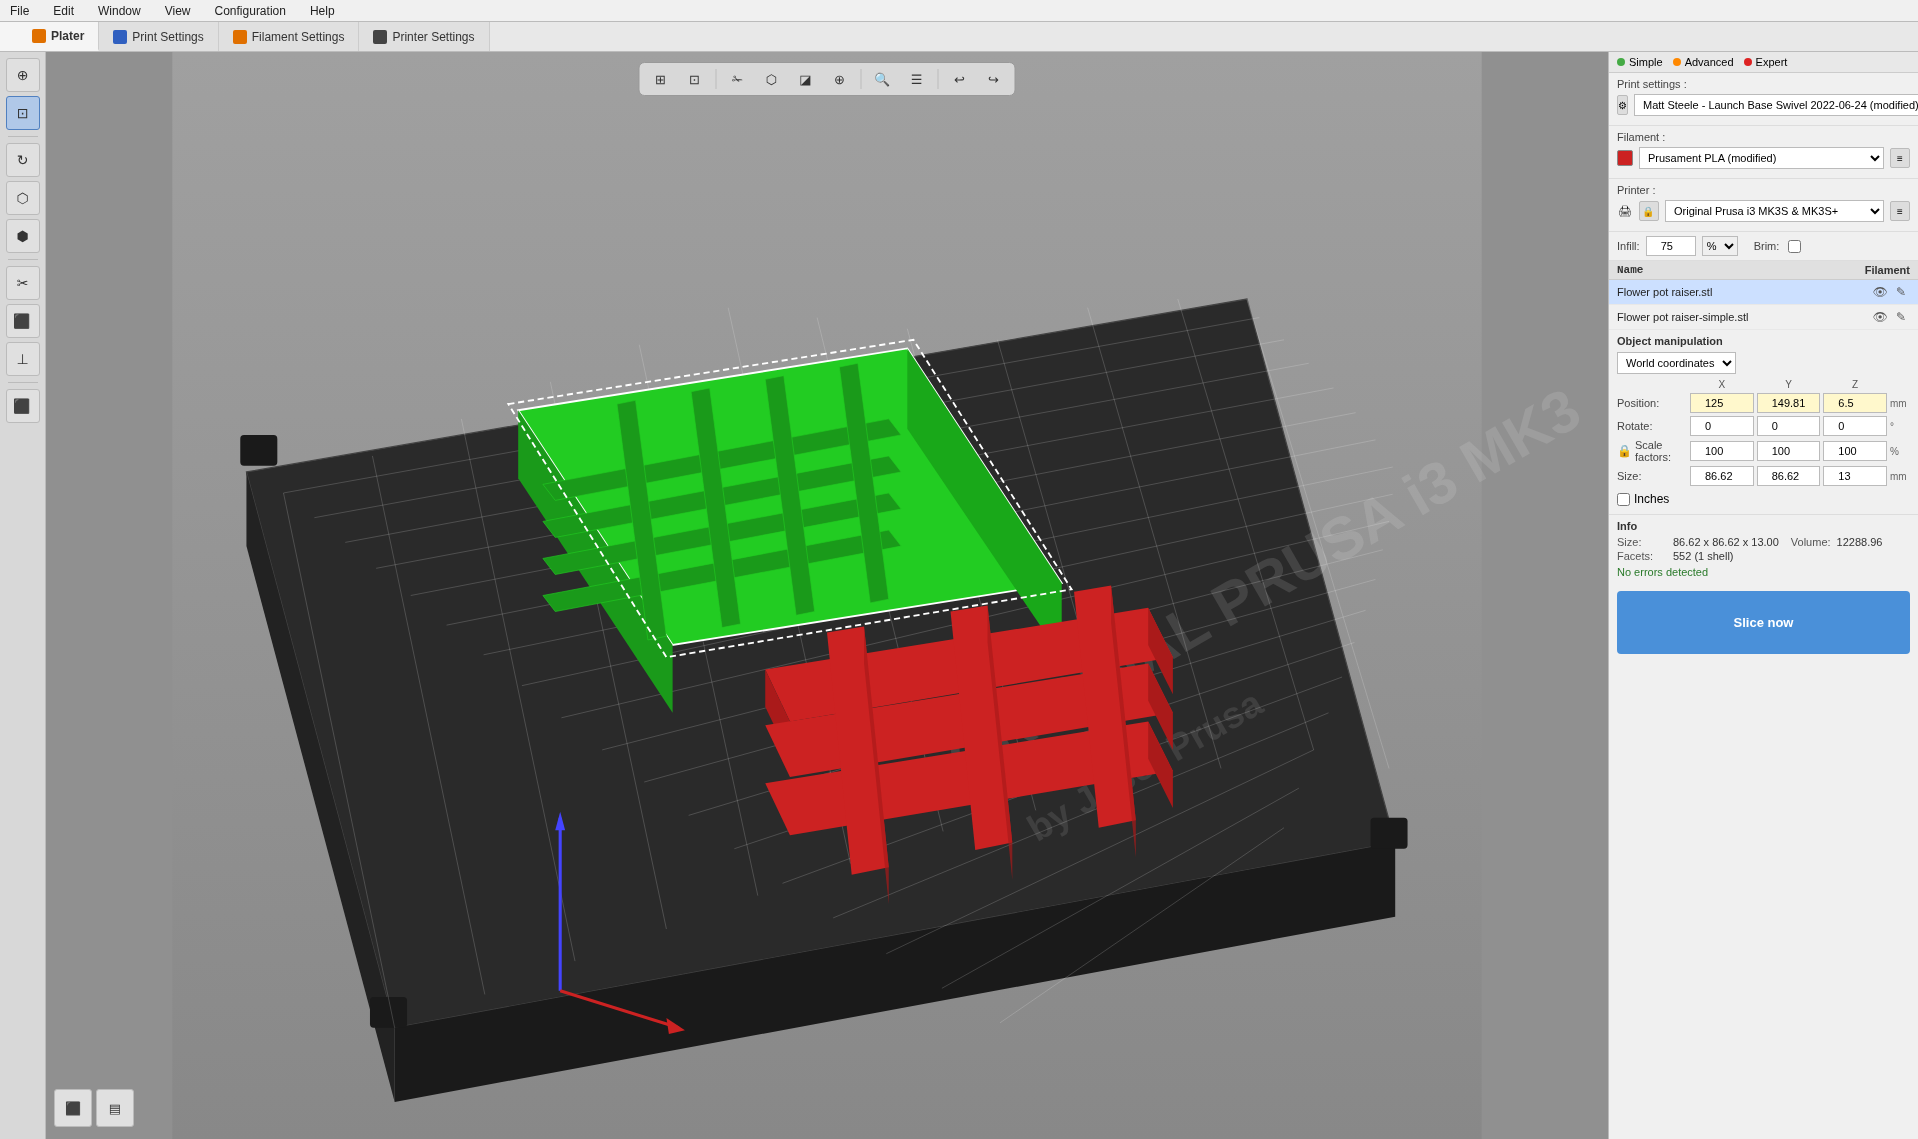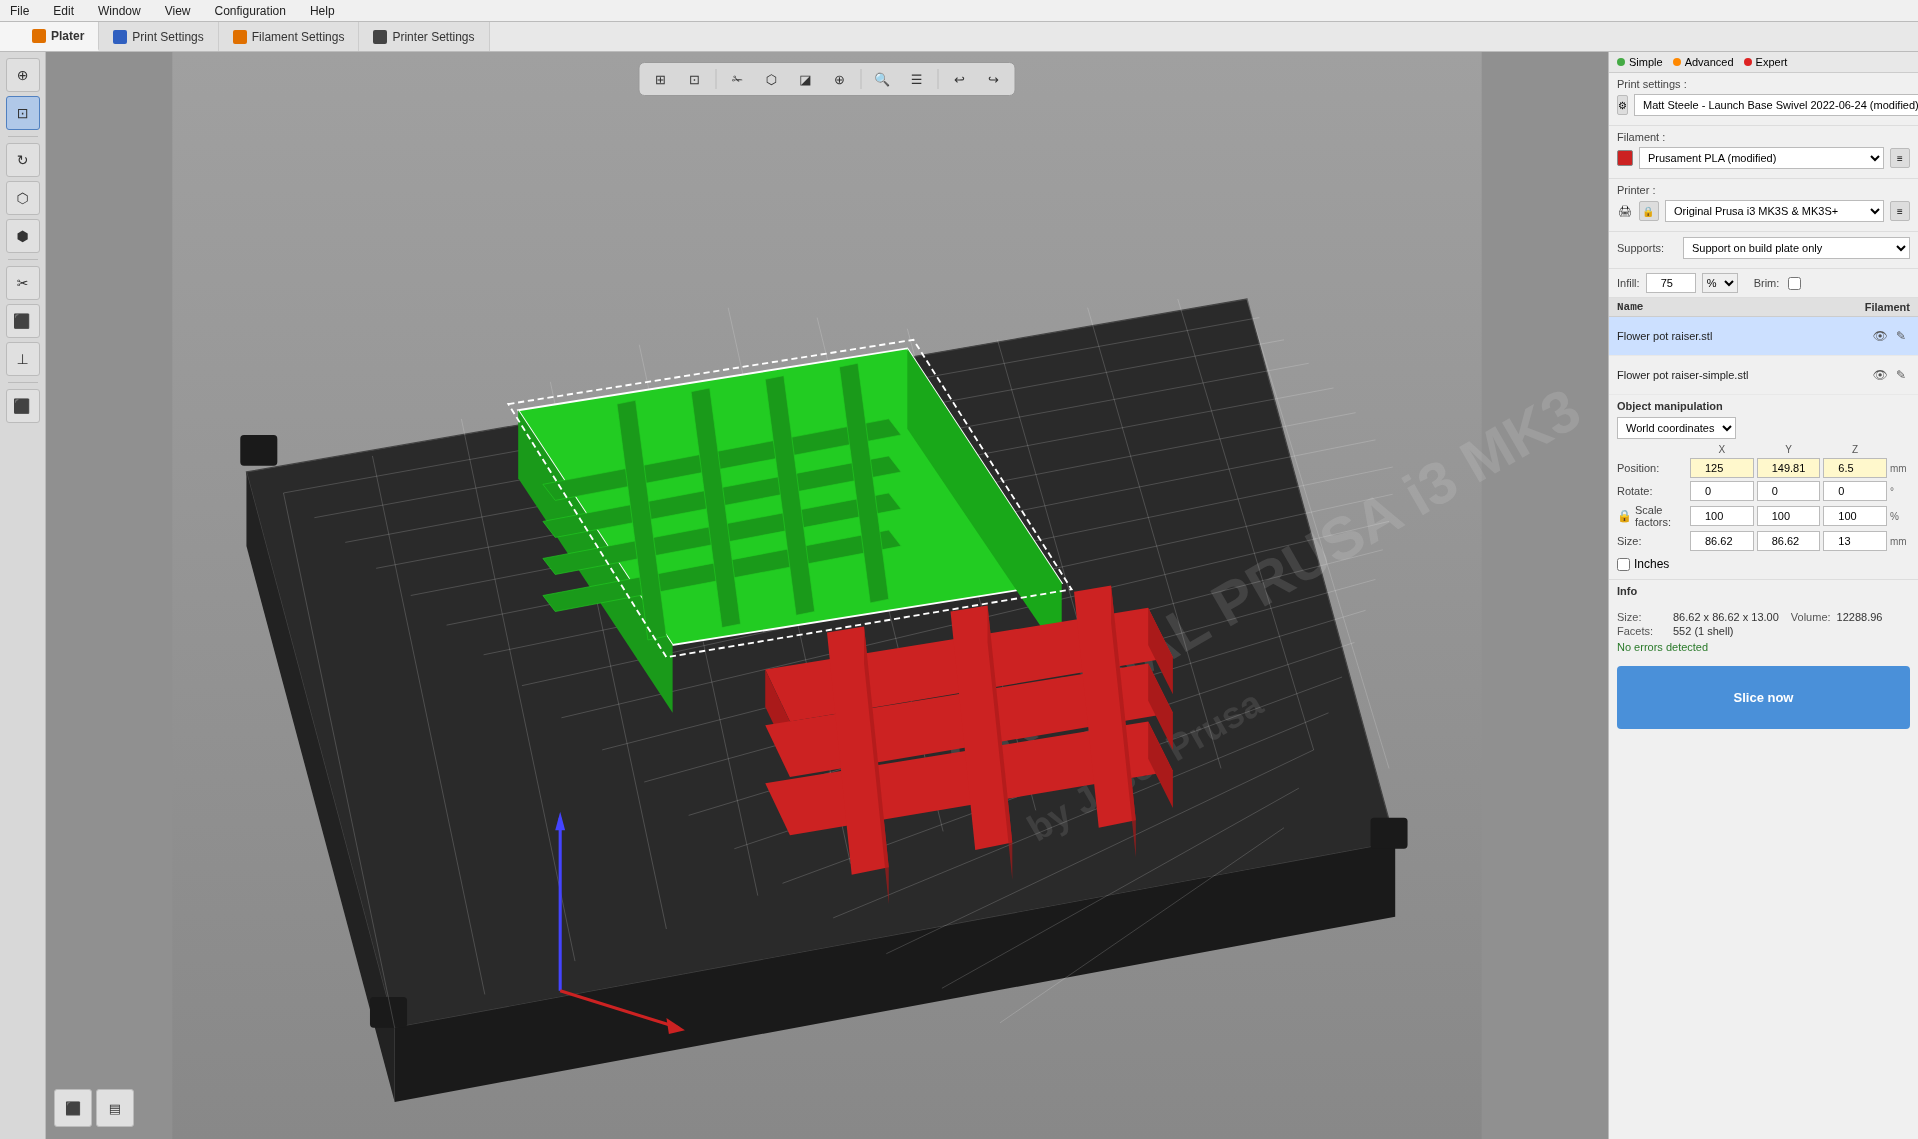--- a/index.html
+++ b/index.html
@@ -299,21 +299,21 @@
       align-items: center;
       padding: 3px 8px;
       background: #e0e0e0;
       border-bottom: 1px solid #ccc;
     }
     .col-name { flex: 1; font-size: 11px; font-weight: 600; color: #333; font-family: Liberation Mono, monospace; }
     .col-editing { font-size: 11px; font-weight: 600; color: #333; min-width: 50px; text-align: right; }
     .object-row {
       display: flex;
       align-items: center;
-      padding: 10px 8px;
+      padding: 3px 8px;
       border-bottom: 1px solid #e8e8e8;
       cursor: pointer;
     }
     .object-row.selected { background: #cce0ff; }
     .object-name { flex: 1; font-size: 11px; color: #222; }
     .obj-icon-btn {
       width: 18px;
       height: 18px;
       display: flex;
       align-items: center;
@@ -368,21 +368,21 @@
       gap: 4px;
       padding: 3px 0;
     }
     .info-section {
       padding: 5px 8px;
     }
     .info-title {
       font-size: 11px;
       font-weight: 600;
       color: #333;
-      margin-bottom: 14px;
+      margin-bottom: 4px;
     }
     .info-row {
       display: flex;
       align-items: center;
       gap: 6px;
       margin-bottom: 2px;
       font-size: 11px;
       color: #333;
     }
     .info-key { color: #555; min-width: 50px; }
@@ -643,28 +643,20 @@
       <div class="panel-row">
         <div class="printer-icon">🖨</div>
         <div class="panel-icon-btn">🔒</div>
         <select class="panel-select">
           <option>Original Prusa i3 MK3S &amp; MK3S+</option>
         </select>
         <div class="panel-icon-btn">≡</div>
       </div>
     </div>
 
-    <div class="panel-section">
-      <div class="panel-row">
-        <span class="panel-label">Supports:</span>
-        <select class="panel-select">
-          <option>Support on build plate only</option>
-        </select>
-      </div>
-    </div>
 
     <div class="infill-row">
       <span class="infill-label">Infill:</span>
       <input class="infill-input" type="text" value="75" style="">
       <select style="height:20px;font-size:11px;border:1px solid #bbb;width:36px;">
         <option>%</option>
       </select>
       <span class="brim-label">Brim:</span>
       <input type="checkbox" class="brim-checkbox" style="">
     </div>

